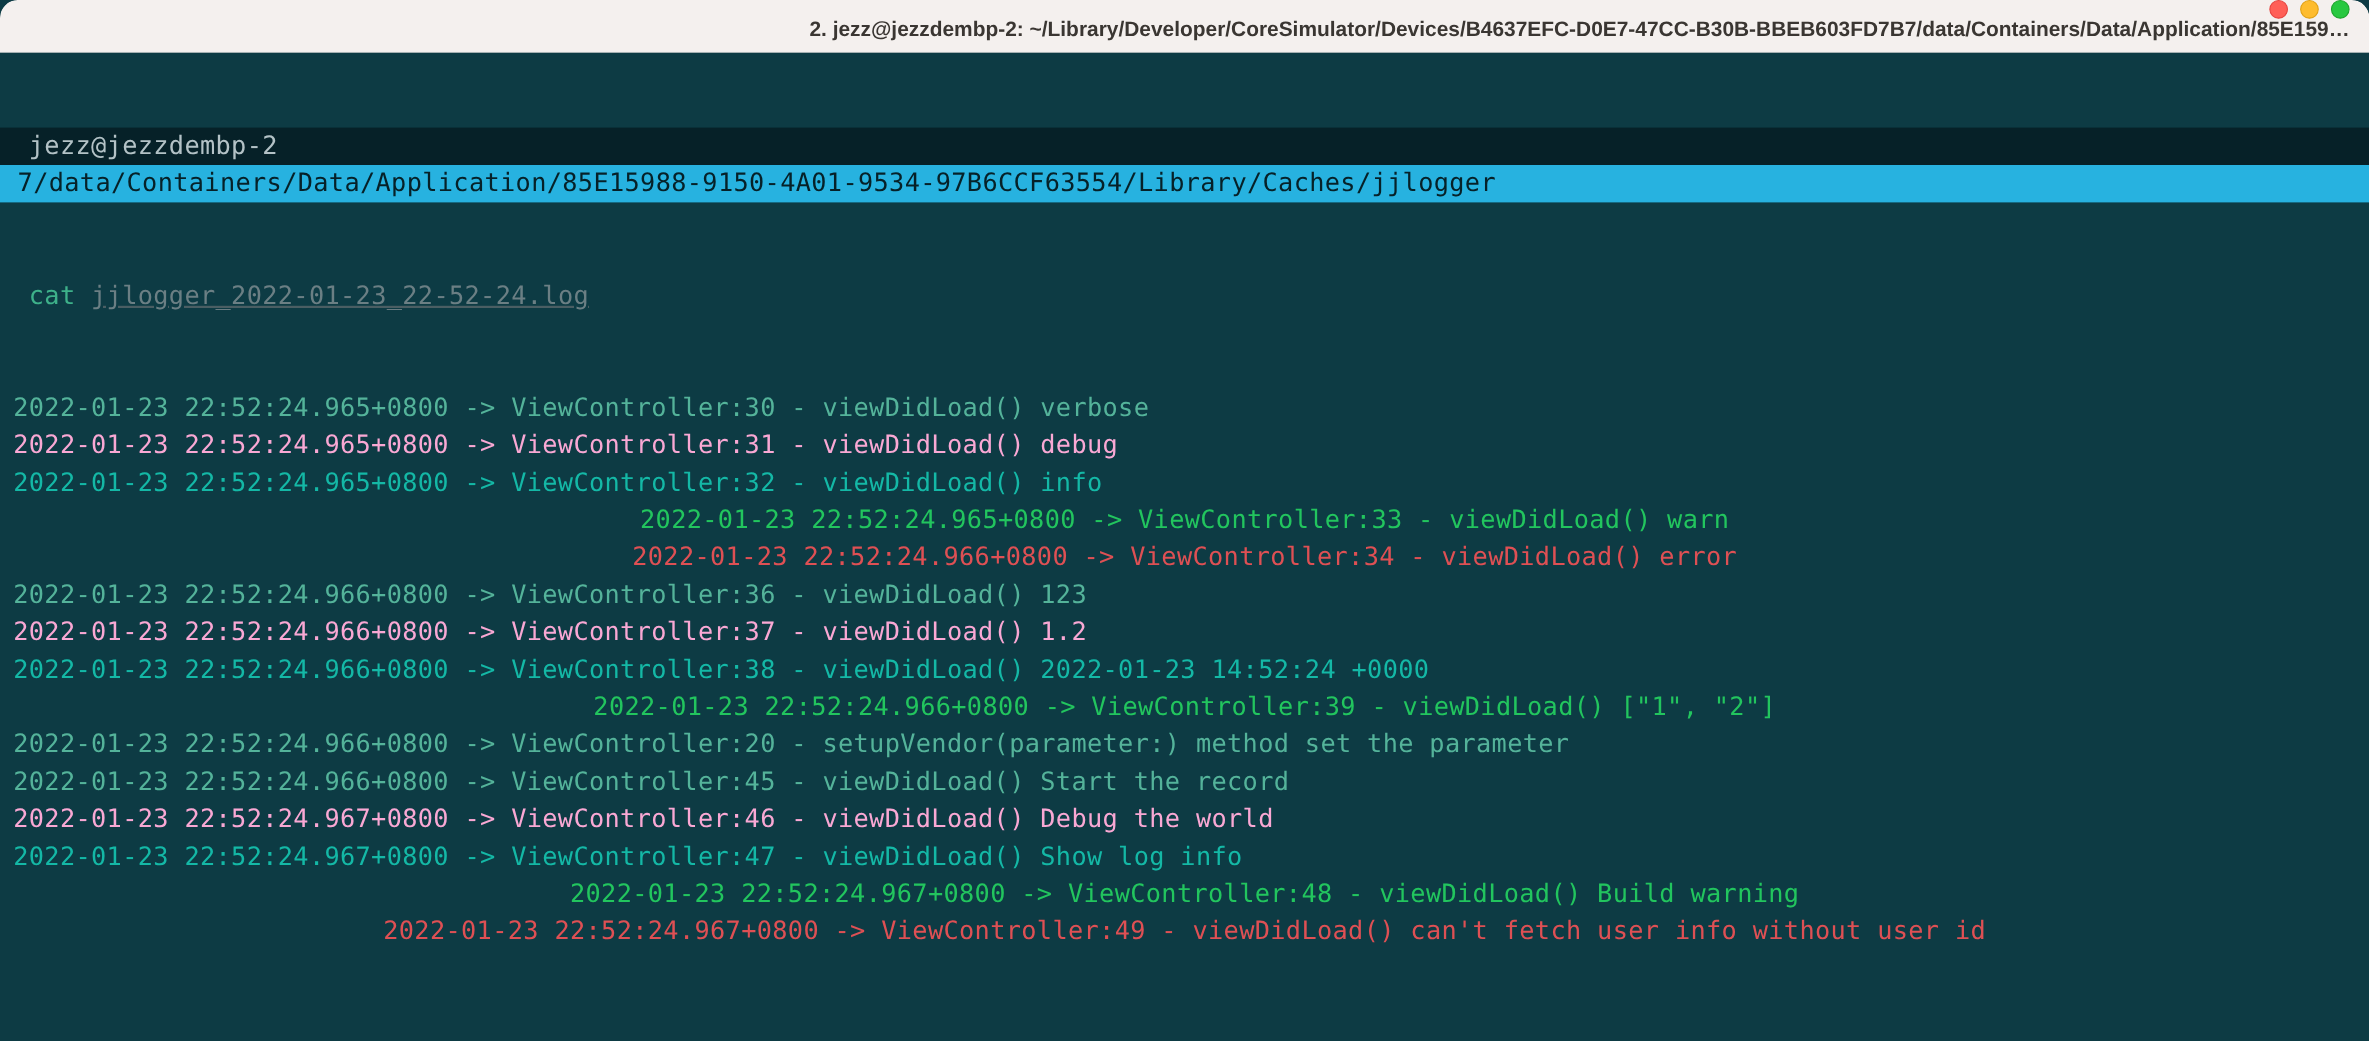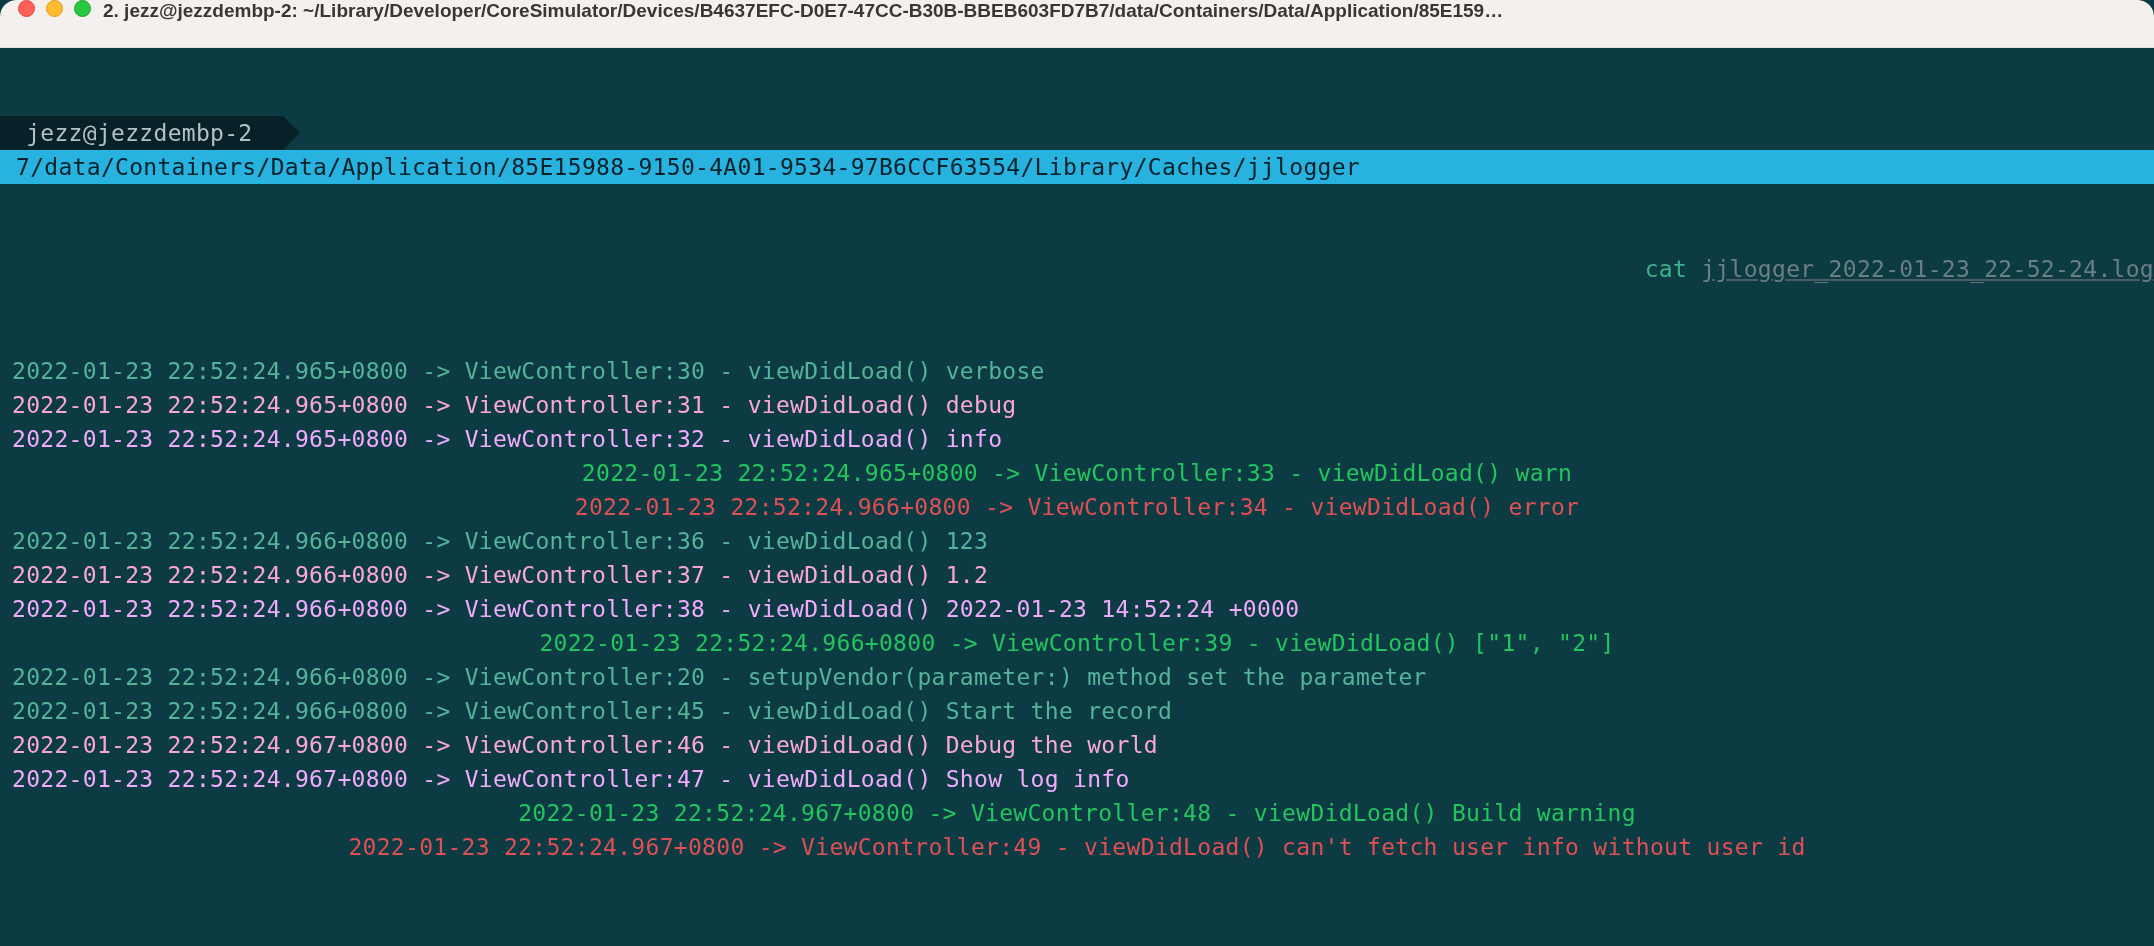--- a/index.html
+++ b/index.html
@@ -12,25 +12,26 @@
   background: #0d3b44;
   width: 2154px;
   height: 946px;
   overflow: hidden;
   border-radius: 16px;
 }
 .window-chrome {
   background: #f4f0ee;
   height: 48px;
   display: flex;
-  align-items: flex-start;
+  align-items: flex-end;
   padding: 0 18px;
-  gap: 12px;
+  gap: 0;
   border-radius: 16px 16px 0 0;
   border-bottom: 1px solid #e5e0de;
+  flex-direction: column;
 }
 .traffic-lights {
   display: flex;
   gap: 11px;
   align-items: center;
 }
 .traffic-light {
   width: 17px;
   height: 17px;
   border-radius: 50%;
@@ -52,20 +53,21 @@
   padding: 0;
   font-size: 23px;
   line-height: 34px;
   letter-spacing: 0.3px;
   white-space: pre-wrap;
   word-break: break-all;
 }
 .prompt-row {
   display: flex;
   flex-wrap: wrap;
+  flex-direction: column;
 }
 .prompt-user {
   background: #062128;
   color: #b3c2c6;
   padding: 0 16px 0 12px;
   position: relative;
 }
 .prompt-user::after {
   content: "";
   position: absolute;
@@ -99,30 +101,29 @@
   right: -17px;
   top: 0;
   width: 0;
   height: 0;
   border-top: 17px solid transparent;
   border-bottom: 17px solid transparent;
   border-left: 17px solid #27b2e0;
 }
 .cmd-row {
   padding-left: 12px;
-  text-align: right;
 }
 .cmd-name { color: #3eb18a; }
 .cmd-arg { color: #6b7f84; text-decoration: underline; text-decoration-color: #4a5e63; }
 .log-line {
   padding: 0 12px;
 }
 .c-teal { color: #54b39a; }
 .c-olive { color: #f9a8d4; }
-.c-blue { color: #f0abfc; }
+.c-blue { color: #14b8a6; }
 .c-orange { color: #22c55e; text-align: center; }
 .c-red { color: #de5054; text-align: center; }
 </style>
 </head>
 <body>
 
 <div class="window-chrome">
   <div class="traffic-lights">
     <div class="traffic-light tl-close"></div>
     <div class="traffic-light tl-min"></div>

